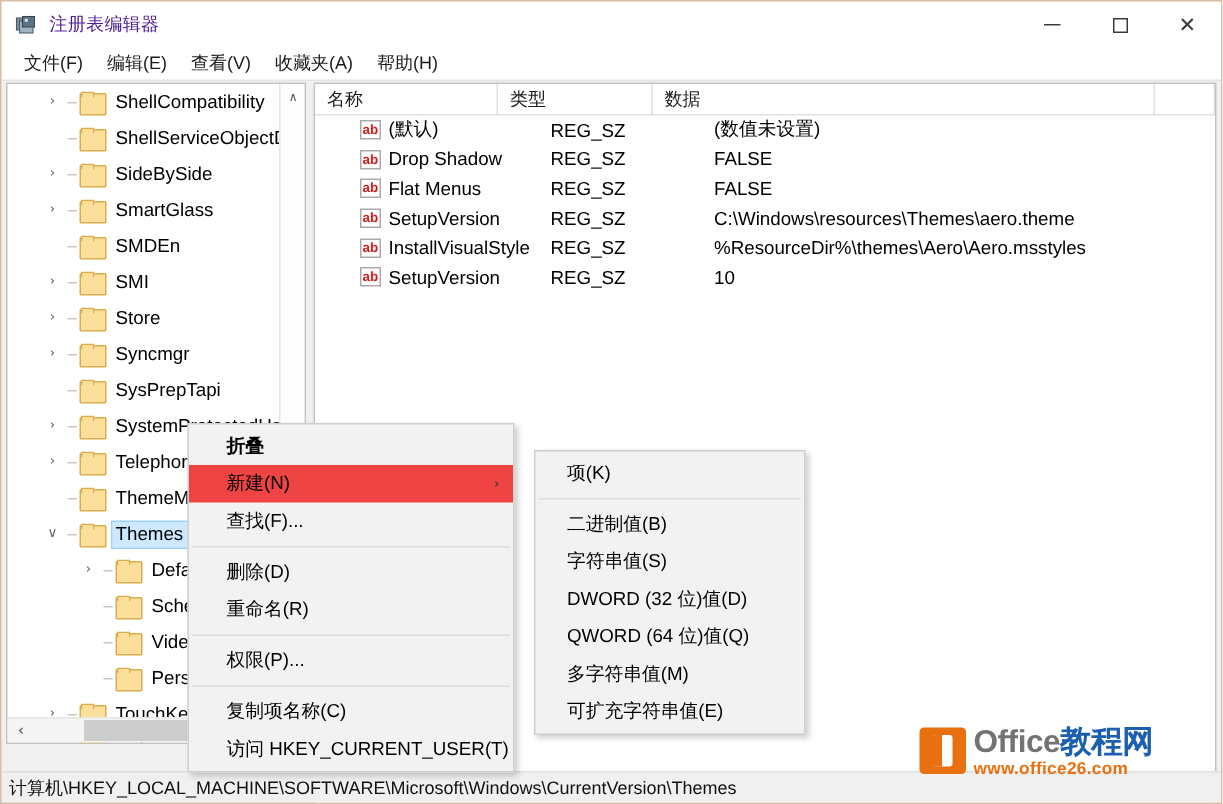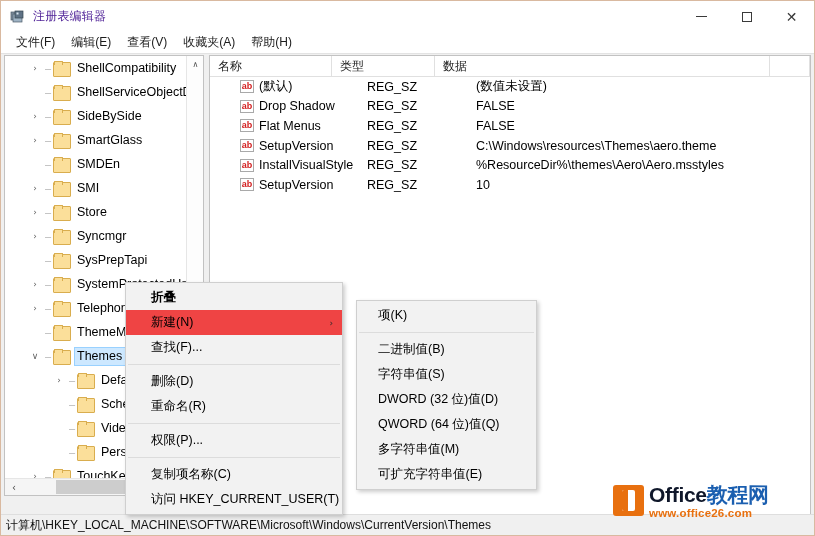--- a/index.html
+++ b/index.html
@@ -281,21 +281,21 @@
     background: #e8700f;
     border-radius: 2px 0 0 2px;
   }
   .wm-right { margin-left: 5px; }
   .wm-title {
     font-size: 21px; font-weight: bold;
     line-height: 24px;
     letter-spacing: -.3px;
     white-space: nowrap;
   }
-  .wm-t1 { color: #0f172a; }
+  .wm-t1 { color: #737373; }
   .wm-t2 { color: #1b5fb0; }
   .wm-url {
     font-size: 11.5px; font-weight: bold;
     color: #e8700f;
     letter-spacing: .2px;
     margin-top: 0px;
     white-space: nowrap;
   }
 </style>
 </head>

